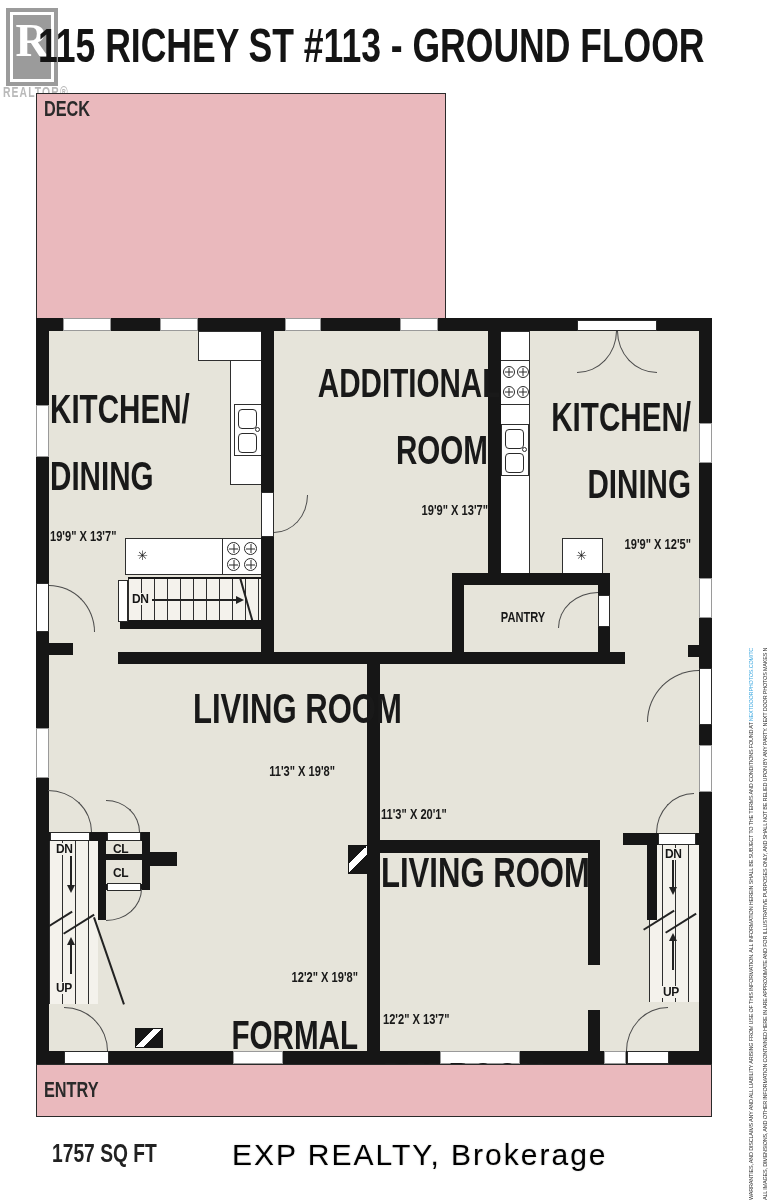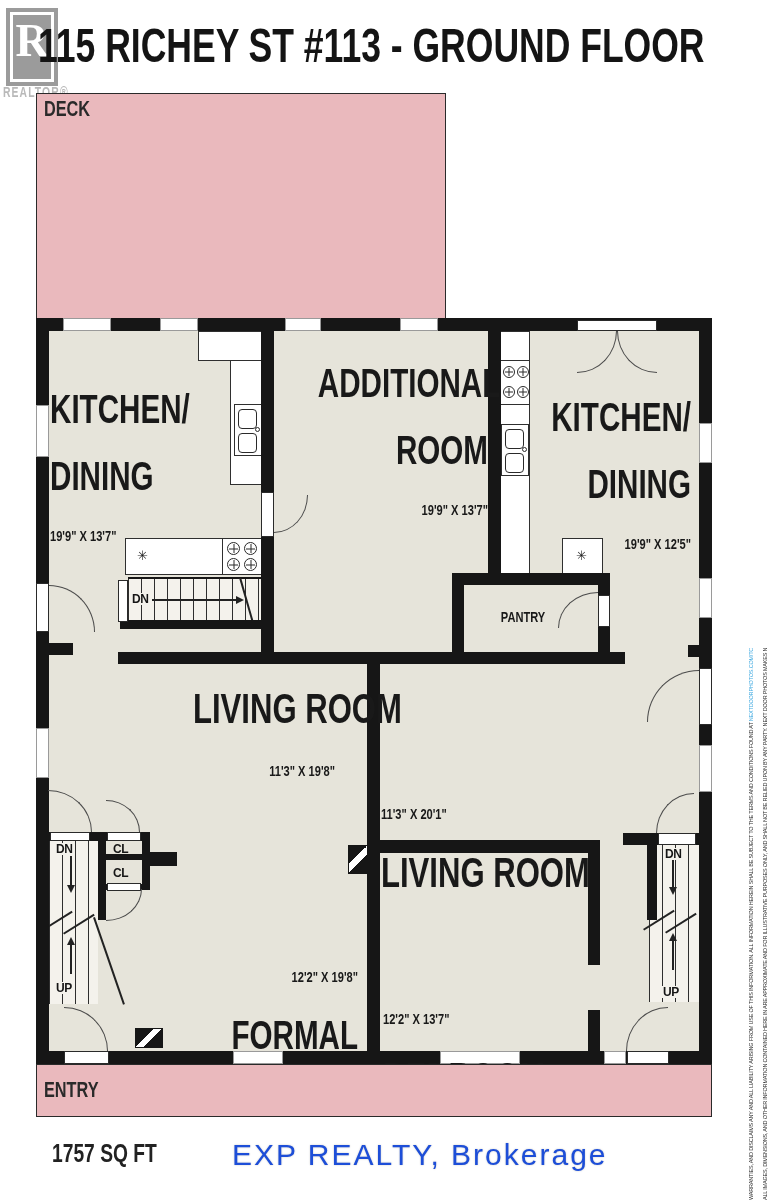--- a/index.html
+++ b/index.html
@@ -39,21 +39,21 @@
   .cnL{transform:scaleX(0.74);transform-origin:0 0;}
   .cnR{transform:scaleX(0.74);transform-origin:100% 0;text-align:right;}
   .cnC{transform:scaleX(0.74);transform-origin:50% 0;text-align:center;}
   .big{font-size:40px;letter-spacing:0;}
   .dims{font-size:15px;margin-top:5px;letter-spacing:0;}
   .slabel{position:absolute;font-weight:bold;font-size:12px;color:#161616;line-height:1;letter-spacing:-0.5px;background:#f4f2ec;padding:0 1px;}
   .flabel{position:absolute;font-weight:bold;font-size:12px;color:#161616;line-height:1;letter-spacing:-0.5px;}
   .title{position:absolute;font-weight:800;font-size:48px;color:#141414;white-space:nowrap;letter-spacing:0;}
   .vtext{position:absolute;writing-mode:vertical-rl;transform:rotate(180deg);font-size:5.5px;letter-spacing:-0.2px;color:#2e2e2e;line-height:1.1;overflow:hidden;white-space:nowrap;}
   .url{color:#3fa9e0;}
-  .wm{position:absolute;font-size:30px;color:#1d4ed8;text-shadow:0 0 2px #c9c9c7;letter-spacing:2px;white-space:nowrap;}
+  .wm{position:absolute;font-size:30px;color:#000000;text-shadow:0 0 2px #c9c9c7;letter-spacing:2px;white-space:nowrap;}
 </style>
 </head>
 <body>
 
 <div class="stage">
 
   <div class="abs" style="left:6px;top:8px;width:52px;height:78px;background:#9b9b9b;">
     <div class="abs" style="left:4px;top:4px;right:4px;bottom:4px;border:3px solid #fff;position:absolute;"></div>
     <div class="abs" style="left:0;top:6px;width:52px;text-align:center;font-weight:bold;font-size:46px;color:#fff;font-family:'Liberation Serif','DejaVu Serif',serif;">R</div>
   </div>

